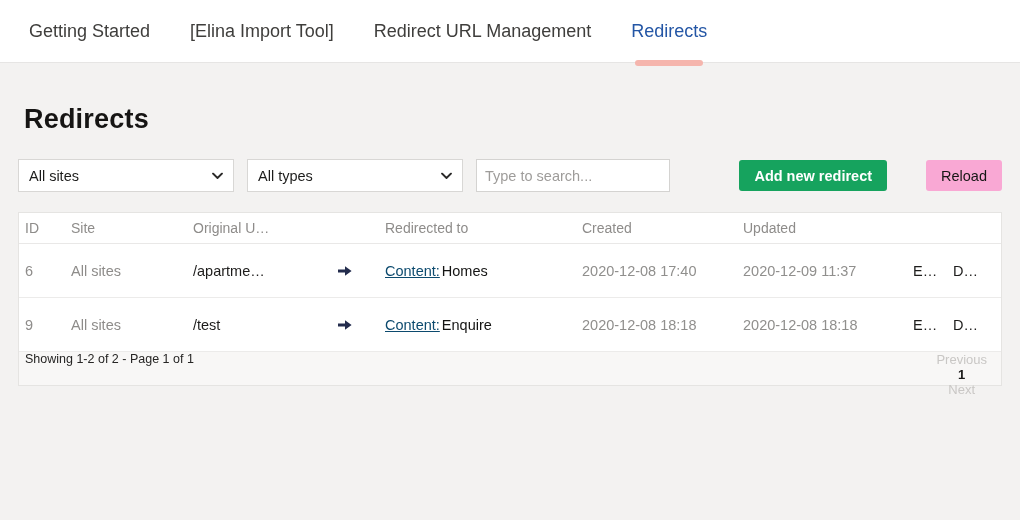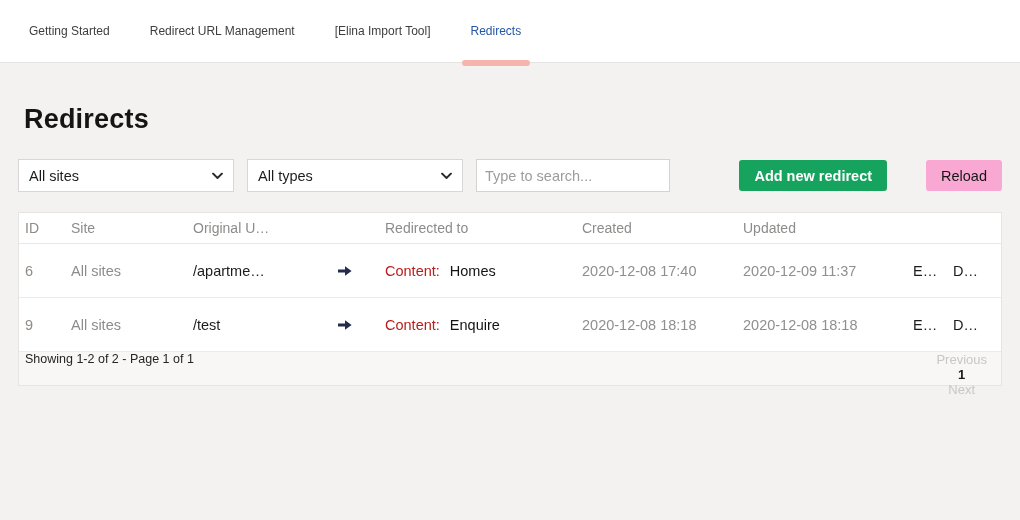--- a/index.html
+++ b/index.html
@@ -20,21 +20,21 @@
     align-items:center;
     padding-left:9px;
     position:relative;
   }
   .tab {
     position:relative;
     height:63px;
     display:flex;
     align-items:center;
     padding:0 20px;
-    font-size:12px;
+    font-size:18px;
     color:#3f3e3c;
     cursor:pointer;
     white-space:nowrap;
   }
   .tab.active { color:#2456a5; }
   .tab.active .tab-underline {
     position:absolute;
     left:50%;
     transform:translateX(-50%);
     bottom:-3px;
@@ -147,21 +147,21 @@
   .c-del     { flex:1; }
 
   .txt-gray  { color:#8e8c8a; }
   .txt-dark  { color:#1d1c1b; }
   .date      { color:#908f8d; }
   .action-link {
     color:#1d1c1b;
     cursor:pointer;
     white-space:nowrap;
   }
-  .redir-label { color:#b91c1c; margin-right:10px; }
+  .redir-label { color:#0c4a6e; margin-right:2px;text-decoration:underline; }
   .redir-value { color:#141413; }
 
   
   .tfoot {
     height:33px;
     background:#f8f7f6;
     display:flex;
     padding:0 14px 0 6px;
     font-size:12.5px;
     color:#262524;
@@ -171,24 +171,24 @@
   .page-current { color:#1a1918; font-weight:700; font-size:13px; margin:0 14px; cursor:pointer; }
 </style>
 </head>
 <body>
 
 <div class="tabbar">
   <div class="tab">
     <span>Getting Started</span>
   </div>
   <div class="tab">
+    <span>[Elina Import Tool]</span>
+  </div>
+  <div class="tab">
     <span>Redirect URL Management</span>
-  </div>
-  <div class="tab">
-    <span>[Elina Import Tool]</span>
   </div>
   <div class="tab active">
     <span>Redirects</span>
     <span class="tab-underline"></span>
   </div>
 </div>
 
 <div class="main">
 
   <h1 class="page-title">Redirects</h1>

